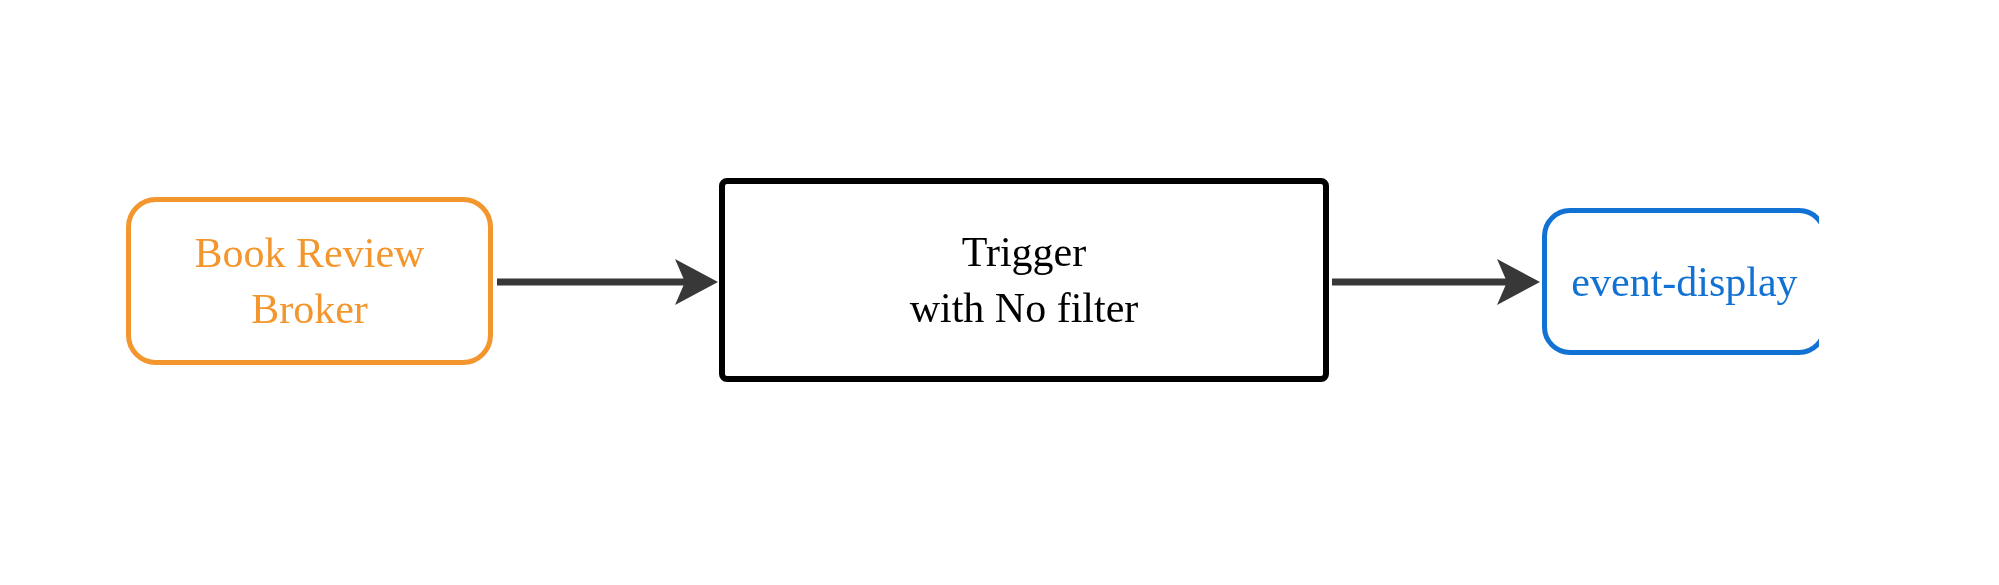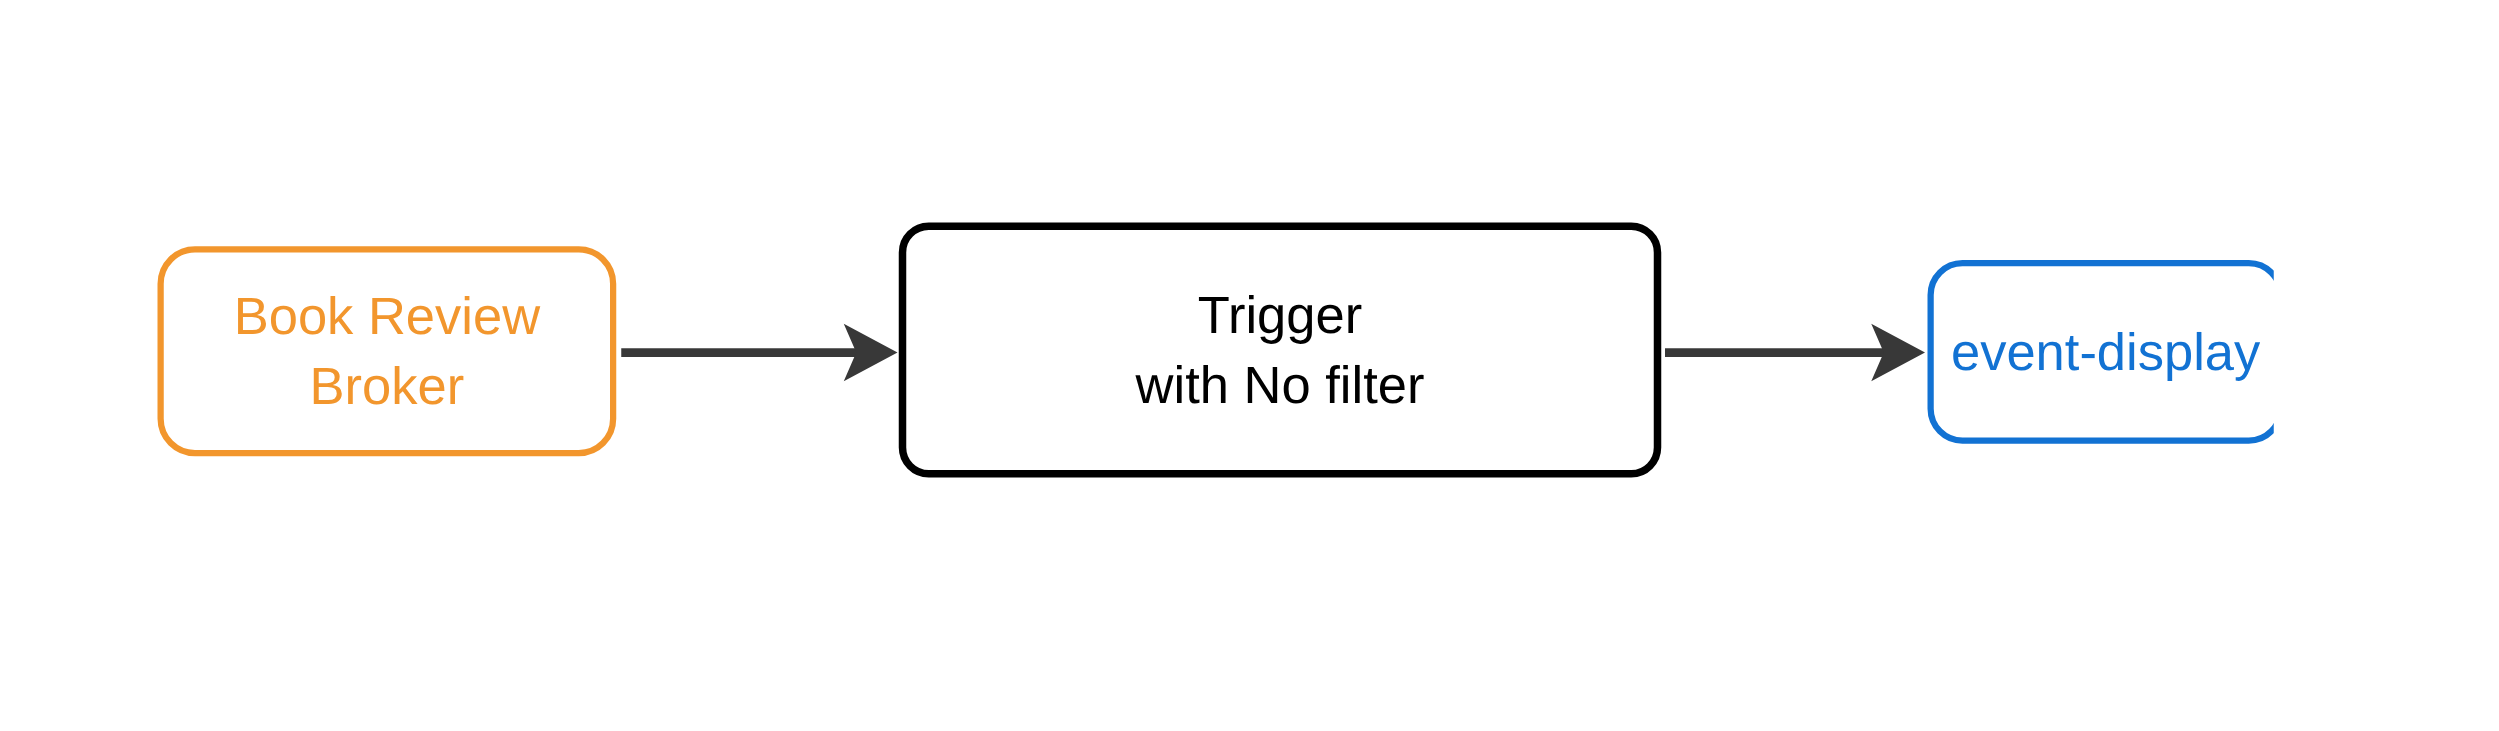--- a/index.html
+++ b/index.html
@@ -5,21 +5,21 @@
   html, body {
     margin: 0;
     padding: 0;
     background: #ffffff;
   }
   .canvas {
     position: relative;
     width: 1819px;
     height: 585px;
     background: var(--background, #ffffff);
-    font-family: Liberation Sans, sans-serif;
+    font-family: Liberation Serif, serif;
     overflow: hidden;
   }
   .edge-layer {
     position: absolute;
     left: 0;
     top: 0;
     width: 1999px;
     height: 585px;
   }
   .edge-line {
@@ -53,21 +53,21 @@
     border: 5px solid var(--node-orange, #F2962D);
     border-radius: 30px;
     color: var(--node-orange, #F2962D);
   }
   .node--black {
     left: 719px;
     top: 178px;
     width: 610px;
     height: 204px;
     border: 6px solid var(--node-black, #000000);
-    border-radius: 24px;
+    border-radius: 8px;
     color: var(--node-black, #000000);
   }
   .node--blue {
     left: 1542px;
     top: 208px;
     width: 285px;
     height: 147px;
     border: 5px solid var(--node-blue, #1272D3);
     border-radius: 28px;
     color: var(--node-blue, #1272D3);

